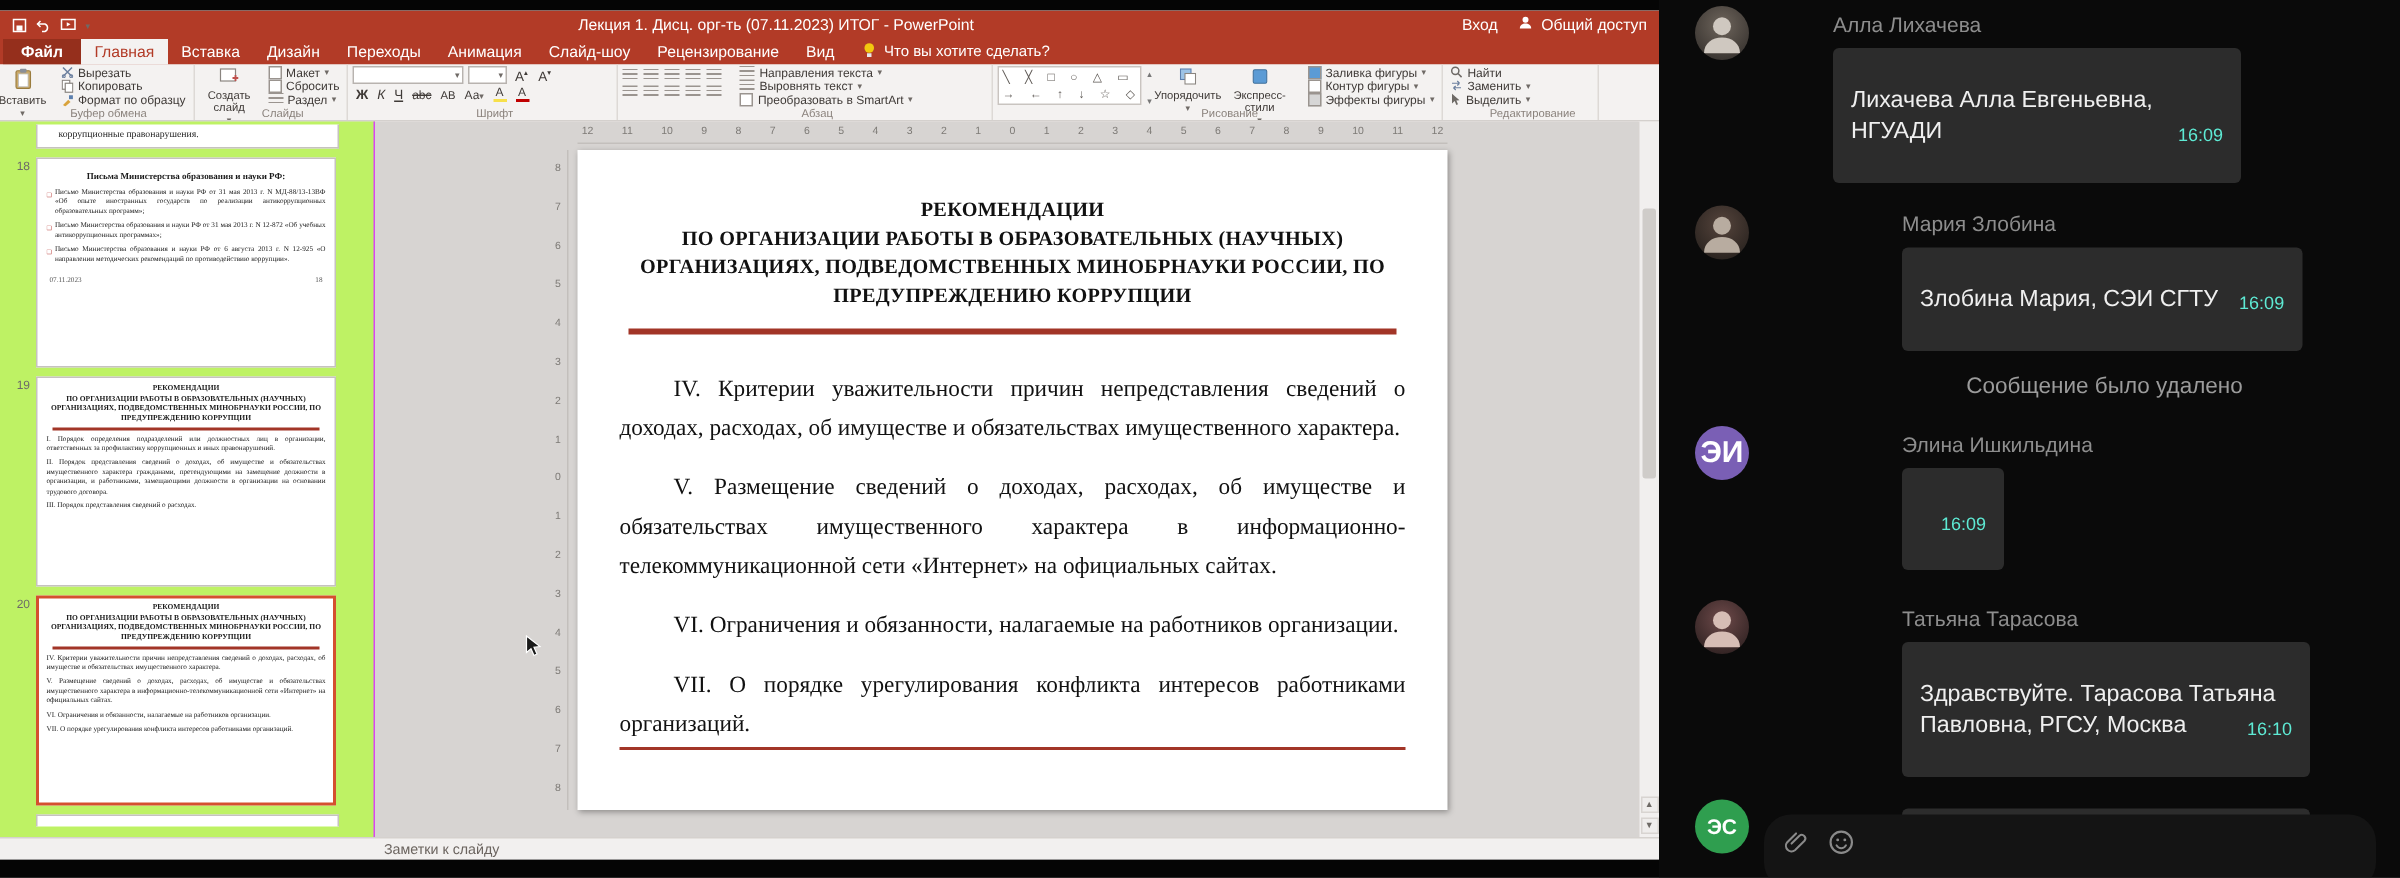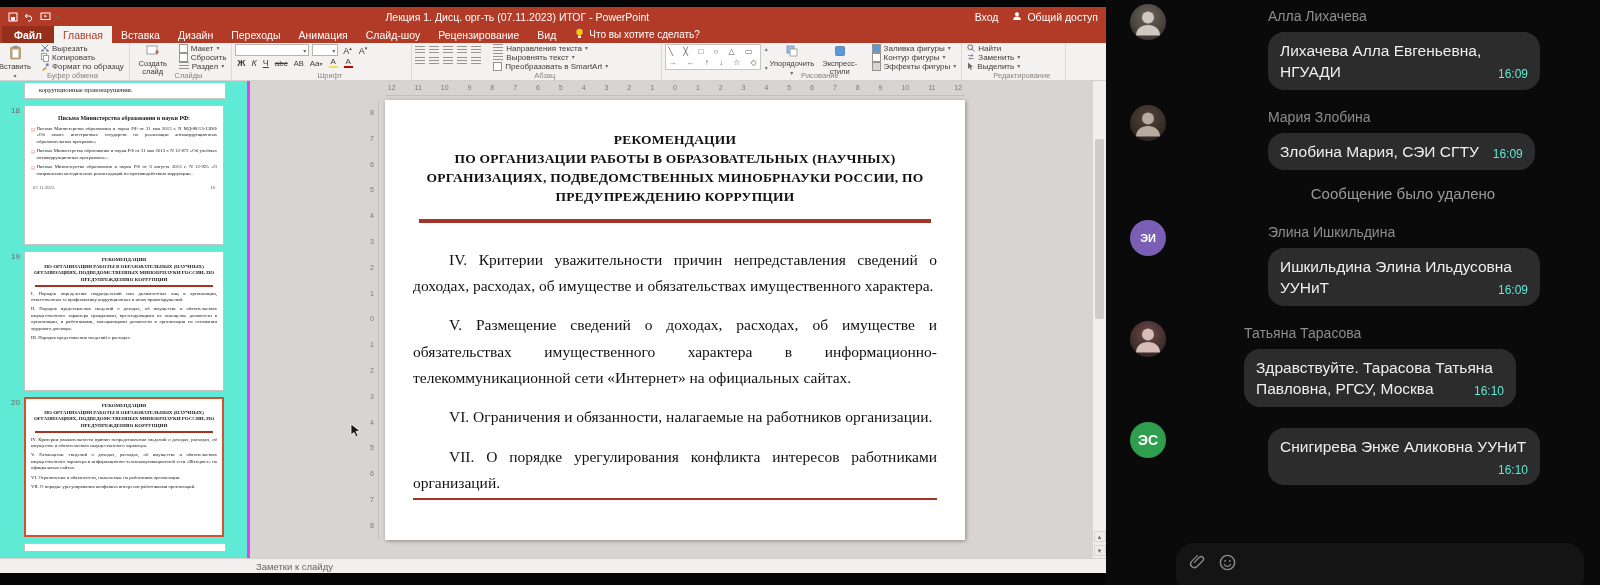--- a/index.html
+++ b/index.html
@@ -38,21 +38,21 @@
   .combo{height:12px;border:1px solid #b8b3af;background:#fff;display:flex;align-items:center;justify-content:flex-end;padding:0 2px;font-size:6px;color:#777}
   .tok{font-size:9px;padding:0 2px}
   .colorbtn{display:flex;flex-direction:column;align-items:center;line-height:8px;font-size:8px;padding:0 2px}
   .colorbtn .bar{width:9px;height:2px}
   .shapesbox{width:96px;height:26px;border:1px solid #c9c4c0;background:#fff;padding:1px 2px;overflow:hidden;display:flex;flex-direction:column;justify-content:space-around}
   .shaperow{font-size:8px;color:#5f5a56;letter-spacing:4px;white-space:nowrap}
   .shapescroll{display:flex;flex-direction:column;justify-content:space-between;padding:1px 0;font-size:6px;color:#777}
 
   
   .work{flex:1;display:flex;min-height:0;background:#d7d4d2}
-  .thumbs{width:250px;background:#5eead4;border-right:3px solid #d946ef;overflow:hidden;padding-top:2px;flex:none}
+  .thumbs{width:250px;background:#bef264;border-right:1px solid #d946ef;overflow:hidden;padding-top:2px;flex:none}
   .thumb-partial{margin:0 0 6px 24px;width:202px;height:16px;background:#fff;border:1px solid #c6c2bf;border-top:none;font-family:"Liberation Serif",serif;font-size:6.5px;color:#222;padding:3px 0 0 14px;overflow:hidden}
   .trow{display:flex;gap:4px;margin:0 0 6px 4px}
   .tnum{width:16px;font-size:8px;color:#6d6a68;text-align:right;padding-top:1px;flex:none}
   .tbox{width:200px;height:140px;background:#fff;border:1px solid #c6c2bf;padding:5px 6px;overflow:hidden;font-family:"Liberation Serif",serif;color:#1a1a1a}
   .tbox.selected{border:2px solid #d4502f;padding:4px 5px}
   .tb-title-sm{font-size:5px;font-weight:bold;text-align:center;white-space:pre-line;line-height:1.3;margin-bottom:2px}
   .tb-rule{height:1.5px;background:#a23527;margin:1px 4px 4px}
   .tb-item{font-size:4.8px;line-height:1.35;text-align:justify;margin-bottom:3px}
   .tb-head{font-size:6px;font-weight:bold;text-align:center;margin:4px 0 5px}
   .tb-bullet{display:flex;gap:2px;font-size:4.8px;line-height:1.35;margin-bottom:3px;text-align:justify}
@@ -77,24 +77,24 @@
 
   .notes{height:15px;background:#f2f0ef;border-top:1px solid #d5d1ce;font-size:9.5px;color:#6b645f;display:flex;align-items:center;padding-left:256px;flex:none}
 
   
   .chat{position:absolute;left:1106px;top:0;width:494px;height:585px;background:#0a0a0a;overflow:hidden}
   .chat-body{position:absolute;left:116px;right:16px;top:0;bottom:0}
   .msg{margin-bottom:15px;position:relative}
   .avatar{width:36px;height:36px;border-radius:50%;flex:none;display:flex;align-items:center;justify-content:center;overflow:hidden;margin-left:-46px;position:absolute;left:0;top:0}
   .msg-inner{padding-left:46px}
   .avatar.photo{background:radial-gradient(circle at 50% 35%, #6e655c 0%, #3a3531 80%)}
-  .avatar.purple{background:#7a5fb5;color:#fff;font-size:11px;font-weight:bold}
+  .avatar.purple{background:#7a5fb5;color:#fff;font-size:20px;font-weight:bold}
   .avatar.green{background:#2f9e4f;color:#fff;font-size:14px;font-weight:bold}
   .msg-name{color:#8d8d8d;font-size:14px;line-height:20px;padding-top:2px}
-  .bubble{display:inline-block;max-width:272px;background:#2c2c2c;border-radius:16px;padding:8px 12px;margin-top:6px;color:#efefef;font-size:15.5px;line-height:21px}
+  .bubble{display:inline-block;max-width:272px;background:#2c2c2c;border-radius:4px;padding:24px 12px;margin-top:6px;color:#efefef;font-size:15.5px;line-height:21px}
   .msg-time{float:right;margin:7px 0 0 14px;font-size:12px;color:#5eead4;line-height:13px}
   .sysmsg{text-align:center;color:#9b9b9b;font-size:15px;margin:4px 0 18px}
   .chat-input{position:absolute;left:0;right:0;bottom:-8px;height:50px;background:#141414;border-radius:18px;display:flex;align-items:center;gap:12px;padding:0 14px 8px 12px}
   .chat-input input{flex:1;background:transparent;border:none;outline:none;color:#ddd;font-size:15px;font-family:"Liberation Sans",sans-serif}
   .chat-input input::placeholder{color:#8a8a8a}
 </style>
 </head>
 <body>
 
 <div class="screen">
@@ -488,21 +488,21 @@
   <div class="chat">
     <div class="chat-body">
 
       <div class="msg" style="margin-top:4px">
         <div class="avatar photo" style="position:absolute;left:-46px">
             <svg width="36" height="36" viewBox="0 0 24 24">
               <circle cx="12" cy="9" r="4" fill="#cfc8c0"></circle>
               <path d="M4 21 C4 16.6 7.6 14 12 14 C16.4 14 20 16.6 20 21 Z" fill="#cfc8c0"></path>
             </svg>
           </div>
-        <div class="msg-inner" style="padding-left:0;margin-left:46px">
+        <div class="msg-inner" style="padding-left:0;">
           <div class="msg-name">Алла Лихачева</div>
           <div class="bubble">
             <span>Лихачева Алла Евгеньевна, НГУАДИ</span>
             <span class="msg-time">16:09</span>
           </div>
         </div>
       </div>
 
       <div class="msg">
         <div class="avatar photo" style="position:absolute;left:-46px;background:radial-gradient(circle at 50% 35%, #55443c 0%, #2b2420 80%)">
@@ -522,34 +522,33 @@
 
       <div class="sysmsg">Сообщение было удалено</div>
 
       <div class="msg">
         <div class="avatar purple" style="position:absolute;left:-46px">
             <span>ЭИ</span>
           </div>
         <div class="msg-inner" style="padding-left:0;margin-left:46px">
           <div class="msg-name">Элина Ишкильдина</div>
           <div class="bubble">
-            <span>Ишкильдина Элина Ильдусовна УУНиТ</span>
             <span class="msg-time">16:09</span>
           </div>
         </div>
       </div>
 
       <div class="msg">
         <div class="avatar photo" style="position:absolute;left:-46px;background:radial-gradient(circle at 50% 35%, #6e4a4a 0%, #332424 80%)">
             <svg width="36" height="36" viewBox="0 0 24 24">
               <circle cx="12" cy="9" r="4" fill="#d6bdb5"></circle>
               <path d="M4 21 C4 16.6 7.6 14 12 14 C16.4 14 20 16.6 20 21 Z" fill="#d6bdb5"></path>
             </svg>
           </div>
-        <div class="msg-inner" style="padding-left:0;margin-left:22px">
+        <div class="msg-inner" style="padding-left:0;margin-left:46px">
           <div class="msg-name">Татьяна Тарасова</div>
           <div class="bubble">
             <span>Здравствуйте.  Тарасова Татьяна Павловна, РГСУ, Москва</span>
             <span class="msg-time">16:10</span>
           </div>
         </div>
       </div>
 
       <div class="msg">
         <div class="avatar green" style="position:absolute;left:-46px">

